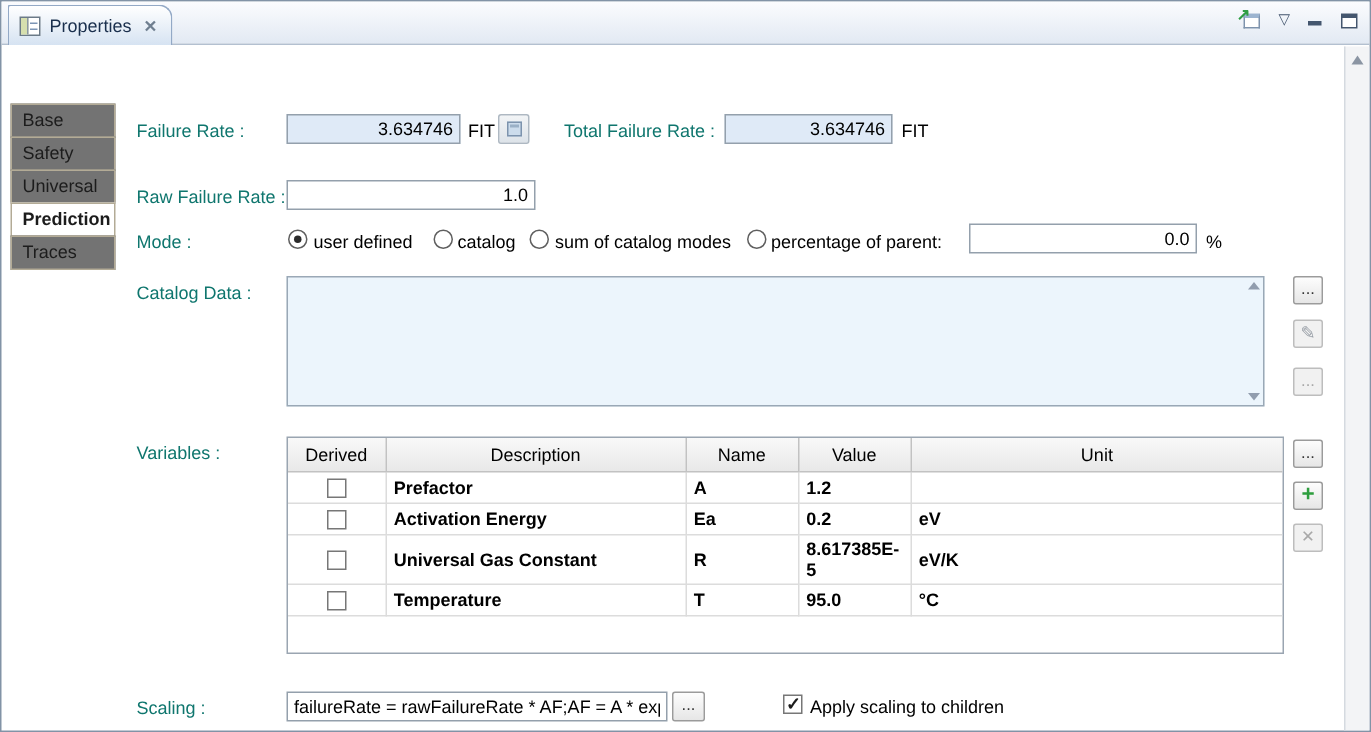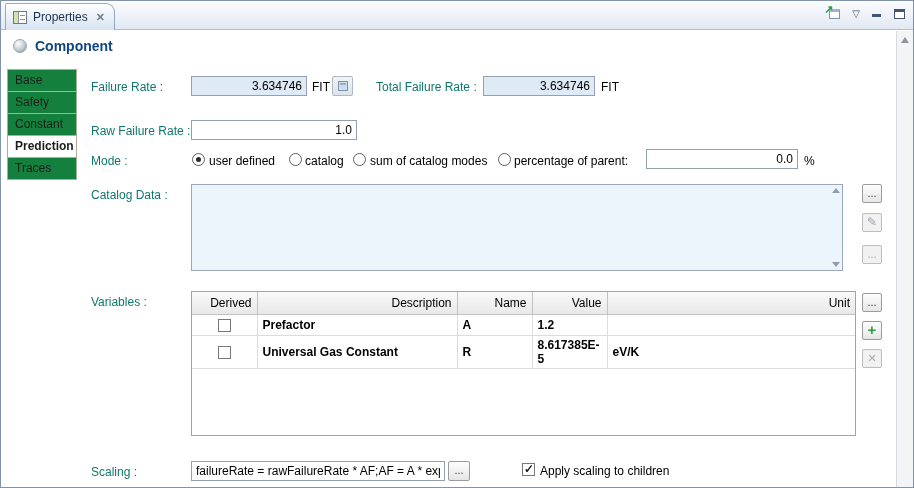--- a/index.html
+++ b/index.html
@@ -29,21 +29,21 @@
   .max-icon { display:inline-block; width:11px; height:10px; border:1px solid #44566e; border-top:3px solid #44566e; background:#fff; }
 
   
   .header { position:absolute; left:0; top:30px; right:17px; height:30px; background:#fff; }
   .sphere { position:absolute; left:12px; top:8px; width:14px; height:14px; border-radius:50%;
             background:radial-gradient(circle at 35% 30%, #fbfdfd, #c3ccd3 55%, #8d9aa6 90%);
             border:1px solid #9aa6b0; }
   .header-title { position:absolute; left:34px; top:7px; font-size:14px; font-weight:bold; color:#10477e; }
 
   
-  .side-tab { position:absolute; left:6px; width:70px; height:23px; background:#15803d;
+  .side-tab { position:absolute; left:6px; width:70px; height:23px; background:#737373;
               border:1px solid #b3ab96; padding-left:7px; line-height:21px; color:#1c1c1c; cursor:default; }
   .side-tab.selected { background:#ffffff; font-weight:bold; }
 
   
   .flabel { position:absolute; color:#0f766e; white-space:nowrap; }
   .txt { position:absolute; border:1px solid #94a0ac; background:#fff; font-family:"Liberation Sans", sans-serif;
          font-size:12px; padding:0 4px; height:20px; }
   .txt.ro { background:#dfeaf7; }
   .txt.num { text-align:right; }
   .unit { position:absolute; color:#000; }
@@ -66,21 +66,21 @@
   .mini-btn { position:absolute; width:20px; height:19px; background:linear-gradient(#fdfdfd,#e6e6e6);
               border:1px solid #9b9b9b; border-radius:2px; text-align:center; line-height:16px; font-size:11px; color:#333; cursor:default; }
   .mini-btn.disabled { color:#a8a8a8; border-color:#bdbdbd; background:#f1f1f1; }
   .mini-btn .plus { color:#2e9e3e; font-weight:bold; font-size:15px; line-height:16px; }
   .mini-btn .del { color:#a8a8a8; font-size:11px; }
   .mini-btn .pen { color:#9aa0a8; font-size:12px; }
 
   .table-wrap { position:absolute; left:190px; top:290px; width:665px; height:145px; border:1px solid #9aa5b1; background:#fff; overflow:hidden; }
   table.vars { border-collapse:collapse; width:100%; table-layout:fixed; }
   table.vars th { background:linear-gradient(#f9f9f9,#e8e8e8); border:1px solid #c2c2c2; border-top:none;
-                  font-weight:normal; text-align:right; padding:3px 5px; height:22px;margin-left:11px; }
+                  font-weight:normal; text-align:center; padding:3px 5px; height:22px;margin-left:11px; }
   table.vars th:first-child { border-left:none; } table.vars th:last-child { border-right:none; }
   table.vars td { border:1px solid #dcdcdc; border-top:none; padding:2px 5px; height:21px;font-weight:bold; }
   table.vars td:first-child { border-left:none; text-align:center; } table.vars td:last-child { border-right:none; }
 
   .checkbox { display:inline-block; position:relative; width:13px; height:13px; border:1px solid #777; background:#fff; vertical-align:middle; }
   .checkbox.checked::after { content:"✓"; position:absolute; left:1px; top:-2px; font-size:12px; font-weight:bold; color:#1c1c1c; }
 
   
   .vscroll { position:absolute; top:30px; right:0; bottom:0; width:17px; background:#f3f4f6; border-left:1px solid #d5dae0; }
   .vscroll .up { position:absolute; top:6px; left:4px; width:0; height:0; border-left:4px solid transparent; border-right:4px solid transparent; border-bottom:6px solid #8b95a3; }
@@ -100,28 +100,24 @@
       <span class="win-arrow-icon">
         <span class="frame"></span>
         <span class="arrow">↗</span>
       </span>
       <span class="menu-tri">▽</span>
       <span class="min-icon"></span>
       <span class="max-icon"></span>
     </div>
   </div>
 
-  <div class="header">
-    <span class="sphere"></span>
-    <span class="header-title">Component</span>
-  </div>
 
   <div class="side-tab" style="top:68px">Base</div>
   <div class="side-tab" style="top:90px">Safety</div>
-  <div class="side-tab" style="top:112px">Constant</div>
+  <div class="side-tab" style="top:112px">Universal</div>
   <div class="side-tab selected" style="top:134px">Prediction</div>
   <div class="side-tab" style="top:156px">Traces</div>
 
   <div class="flabel" style="left:90px; top:79px">Failure Rate :</div>
   <input class="txt ro num" style="left: 190px; top: 75px; width: 116px;" value="3.634746">
   <div class="unit" style="left:311px; top:79px">FIT</div>
   <div class="copy-btn" style="left:331px; top:75px">
     <span class="copy-glyph"></span>
   </div>
   <div class="flabel" style="left:375px; top:79px">Total Failure Rate :</div>
@@ -175,24 +171,38 @@
       <tbody>
         <tr>
           <td><span class="checkbox"></span></td>
           <td>Prefactor</td>
           <td>A</td>
           <td>1.2</td>
           <td></td>
         </tr>
         <tr>
           <td><span class="checkbox"></span></td>
+          <td>Activation Energy</td>
+          <td>Ea</td>
+          <td>0.2</td>
+          <td>eV</td>
+        </tr>
+        <tr>
+          <td><span class="checkbox"></span></td>
           <td>Universal Gas Constant</td>
           <td>R</td>
           <td>8.617385E-5</td>
           <td>eV/K</td>
+        </tr>
+        <tr>
+          <td><span class="checkbox"></span></td>
+          <td>Temperature</td>
+          <td>T</td>
+          <td>95.0</td>
+          <td>°C</td>
         </tr>
       </tbody>
     </table>
   </div>
   <div class="mini-btn" style="left:861px; top:292px">...</div>
   <div class="mini-btn" style="left:861px; top:320px"><span class="plus">+</span></div>
   <div class="mini-btn disabled" style="left:861px; top:348px"><span class="del">✕</span></div>
 
   <div class="flabel" style="left:90px; top:464px">Scaling :</div>
   <input class="txt" style="left: 190px; top: 460px; width: 254px;" value="failureRate = rawFailureRate * AF;AF = A * exp((E">

